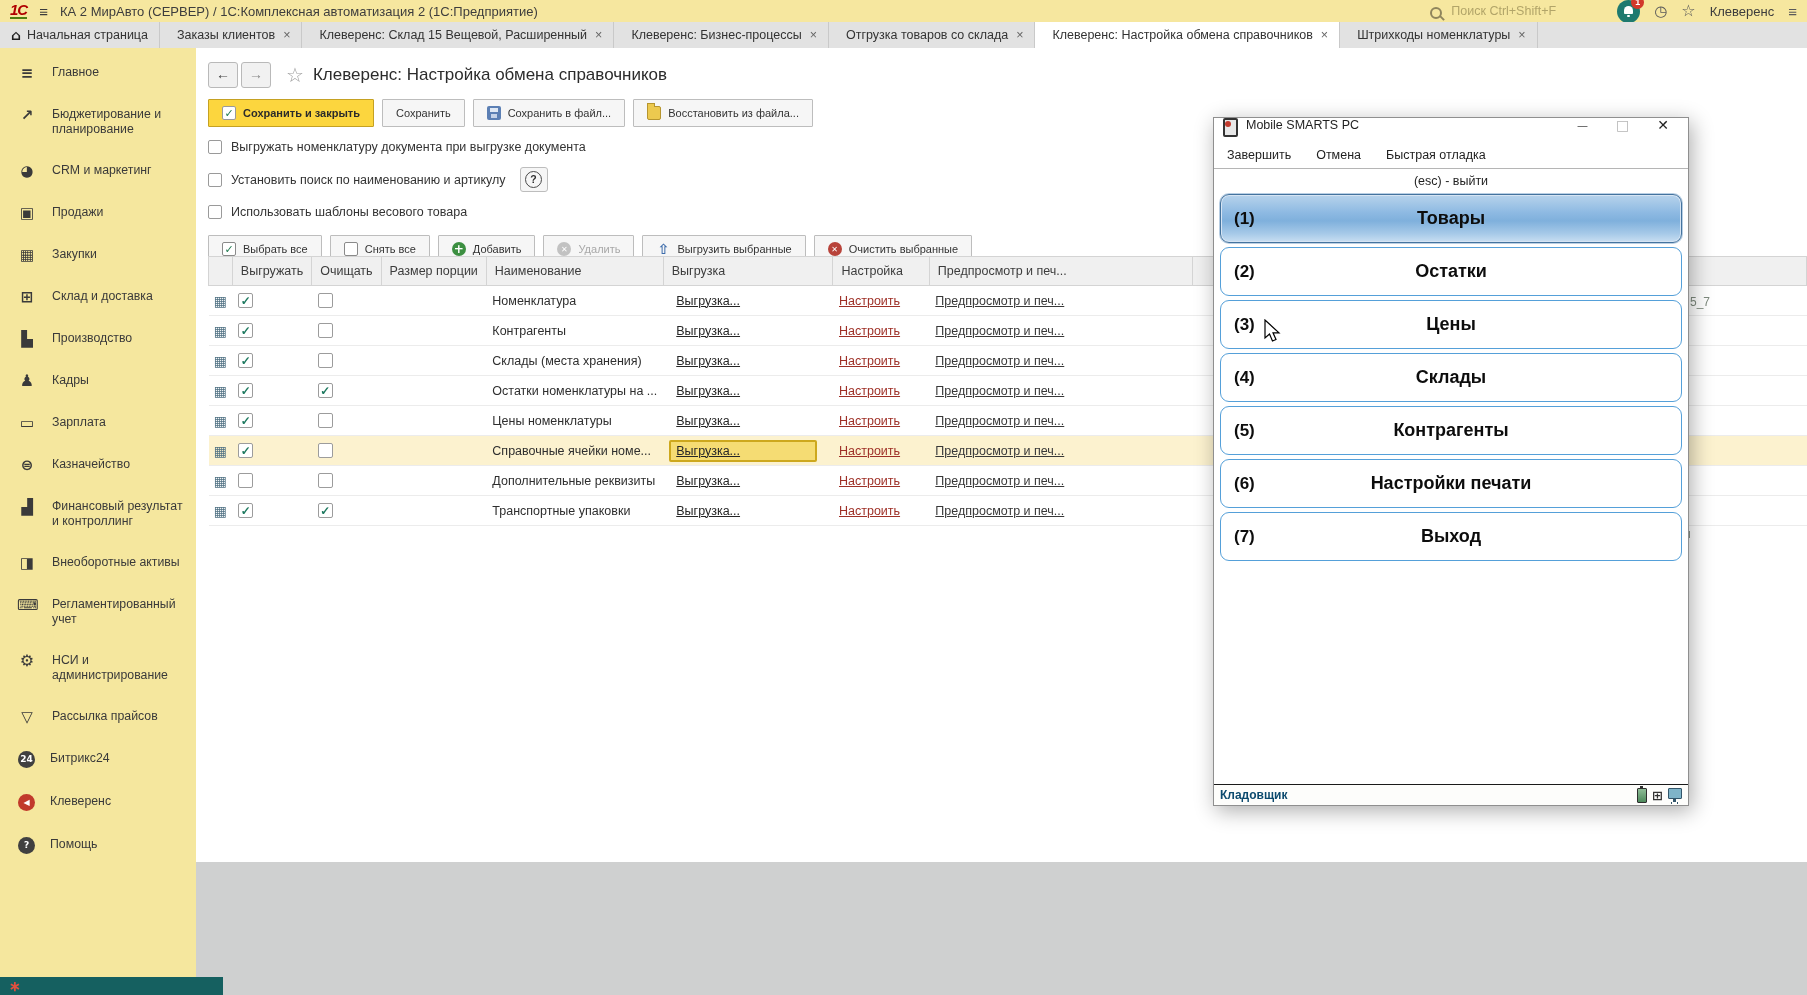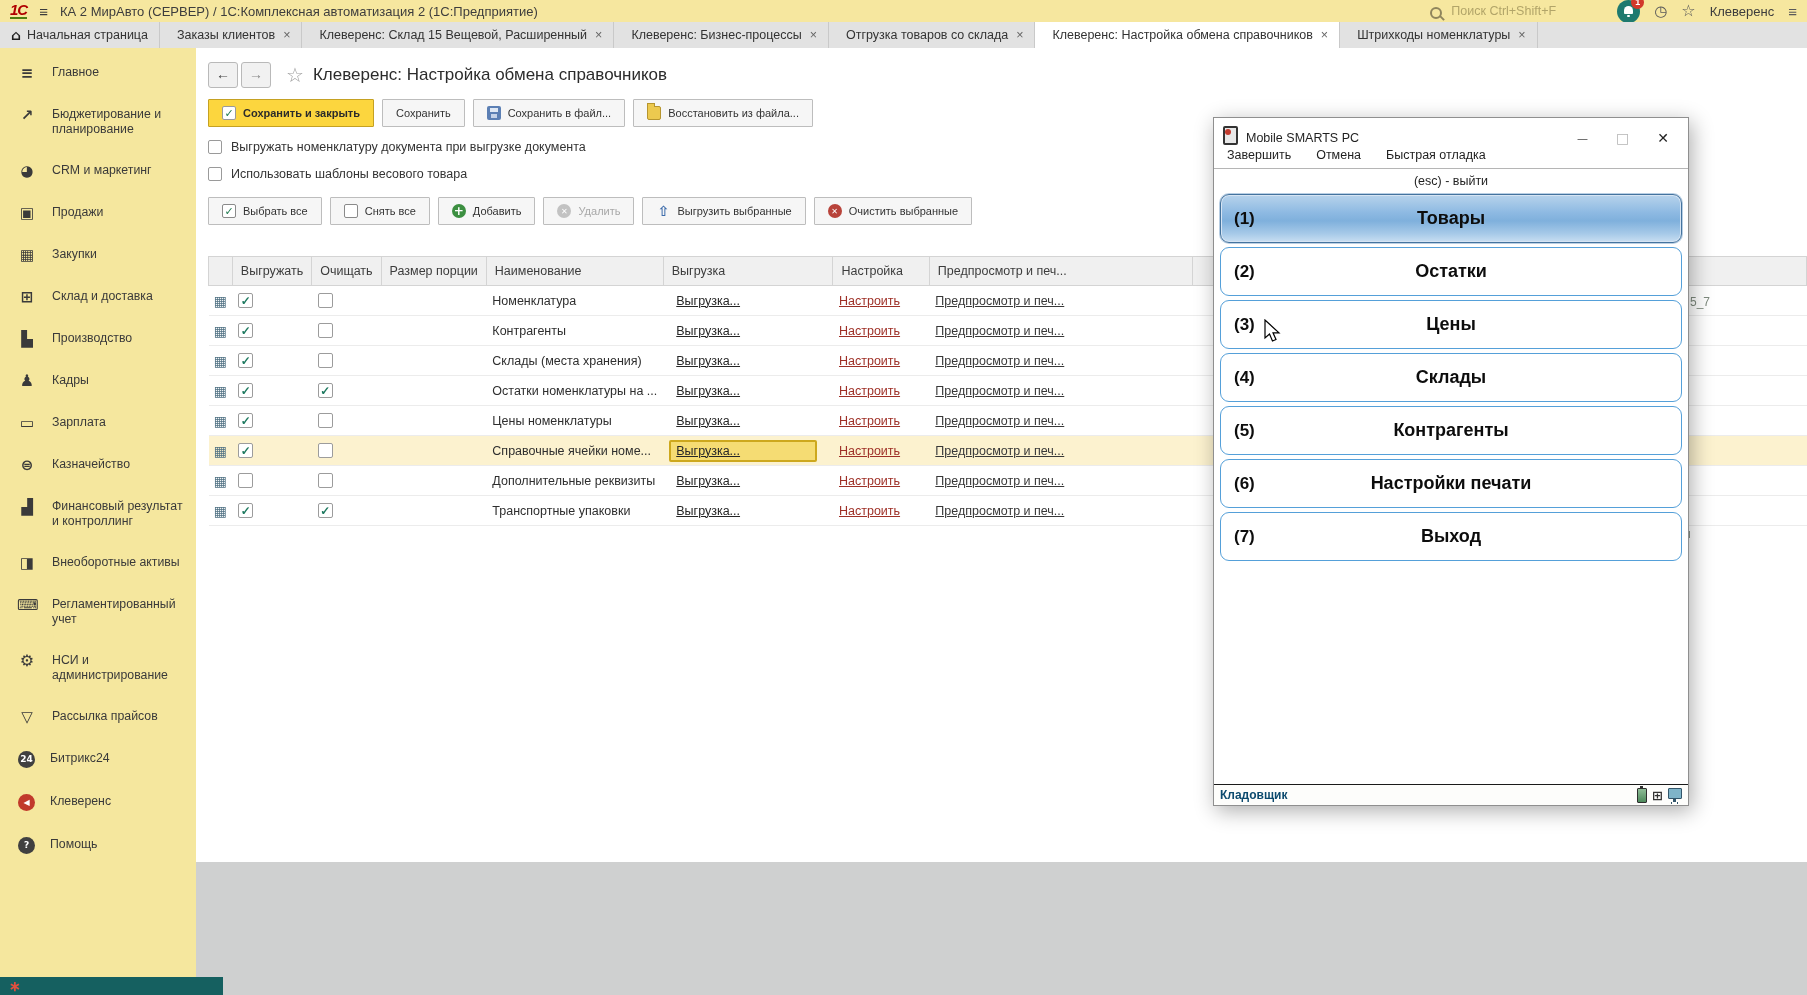--- a/index.html
+++ b/index.html
@@ -124,21 +124,21 @@
   .lnk.red{color:#9e2f26}
   .lnk.gray{color:#383838}
   .upbox{display:block;margin-right:10px;padding:2px 5px;border:2px solid transparent;border-radius:2px}
   tr.selected .upbox{background:#f5dc73;border-color:#cda81d}
   .frag{position:absolute;font-size:12px;color:#7e8a7e;z-index:3}
   .frag-0{left:1690px;top:295px}
   .frag-1{left:1684px;top:527px}
   
   .smarts{position:absolute;left:1213px;top:117px;width:476px;height:689px;background:#fff;border:1px solid #8f8f8f;
     box-shadow:3px 5px 20px rgba(0,0,0,.32);z-index:10;box-sizing:border-box;font-size:12.5px}
-  .sm-title{height:27px;display:flex;align-items:flex-end;gap:8px;padding:0 9px}
+  .sm-title{height:27px;display:flex;align-items:flex-start;gap:8px;padding:0 9px}
   .sm-ico{width:11px;height:15px;border:2px solid #333;border-radius:2px;position:relative;flex:none;background:#e8e8e8}
   .sm-ico::before{content:"";position:absolute;left:0;top:1px;width:6px;height:6px;background:#c23b2e;border-radius:50%}
   .sm-title-text{color:#1f1f1f}
   .sm-controls{margin-left:auto;display:flex;gap:28px;align-items:center;color:#444;padding-right:10px}
   .wc{font-size:13px;line-height:13px;cursor:default;font-family:"DejaVu Sans",sans-serif}
   .wc-min::before{content:"—";font-size:11px}
   .wc-max::before{content:"□";color:#b5b5b5;font-size:14px}
   .wc-close::before{content:"✕";font-size:14px;color:#222}
   .sm-menu{display:flex;gap:25px;padding:3px 13px 6px;border-bottom:1px solid #b5b5b5;color:#1f1f1f}
   .sm-hint{text-align:center;padding:5px 0 4px;color:#1f1f1f}
@@ -358,20 +358,25 @@
       </span>
     </div>
   <div>
 
       <div class="cb-row">
         <span class="pg-cb"></span>
         <span>Выгружать номенклатуру документа при выгрузке документа</span>
 
       </div>
 
+      <div class="cb-row">
+        <span class="pg-cb"></span>
+        <span>Установить поиск по наименованию и артикулу</span>
+        <span class="help-btn show"></span>
+      </div>
 
       <div class="cb-row">
         <span class="pg-cb"></span>
         <span>Использовать шаблоны весового товара</span>
 
       </div>
     </div>
   <div class="toolbar">
 
       <span class="btn">

